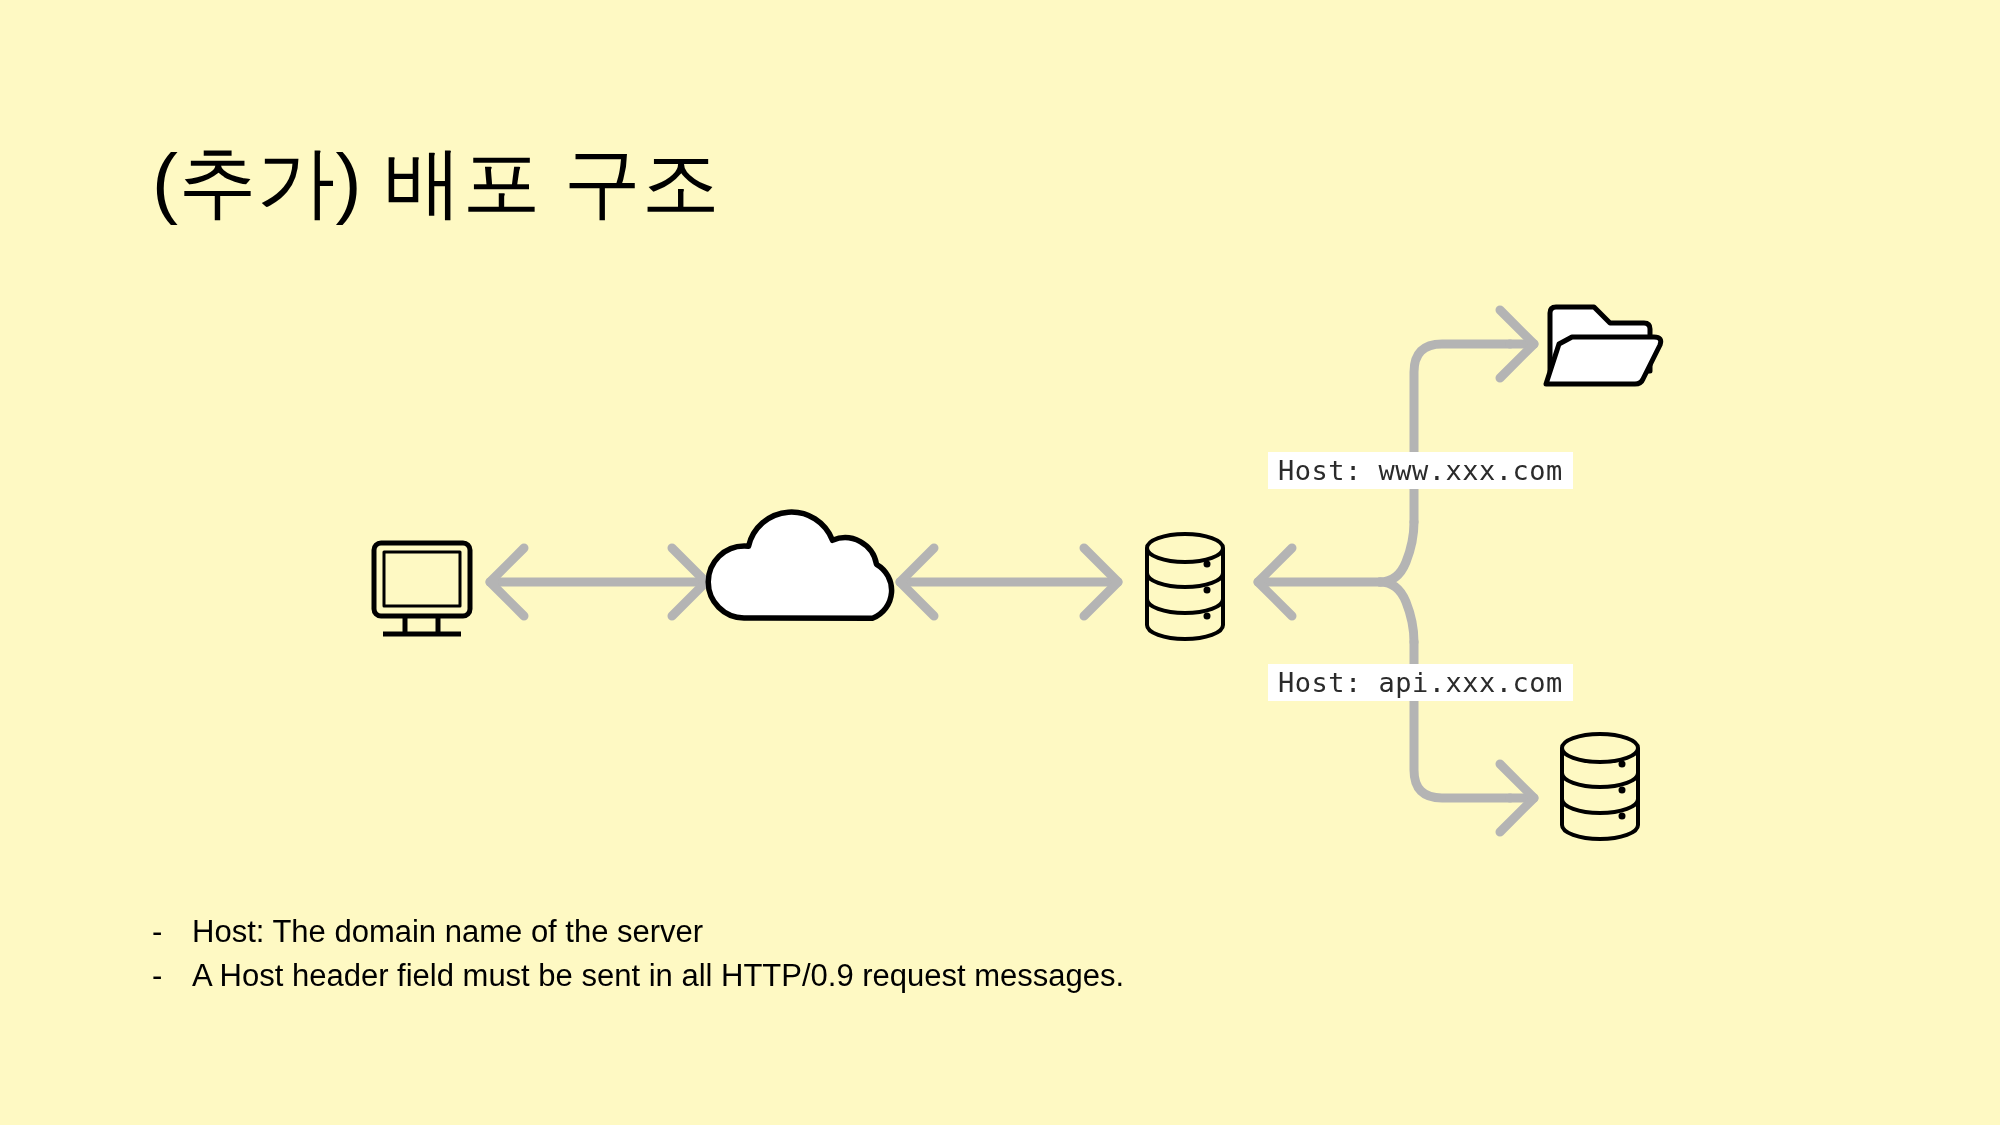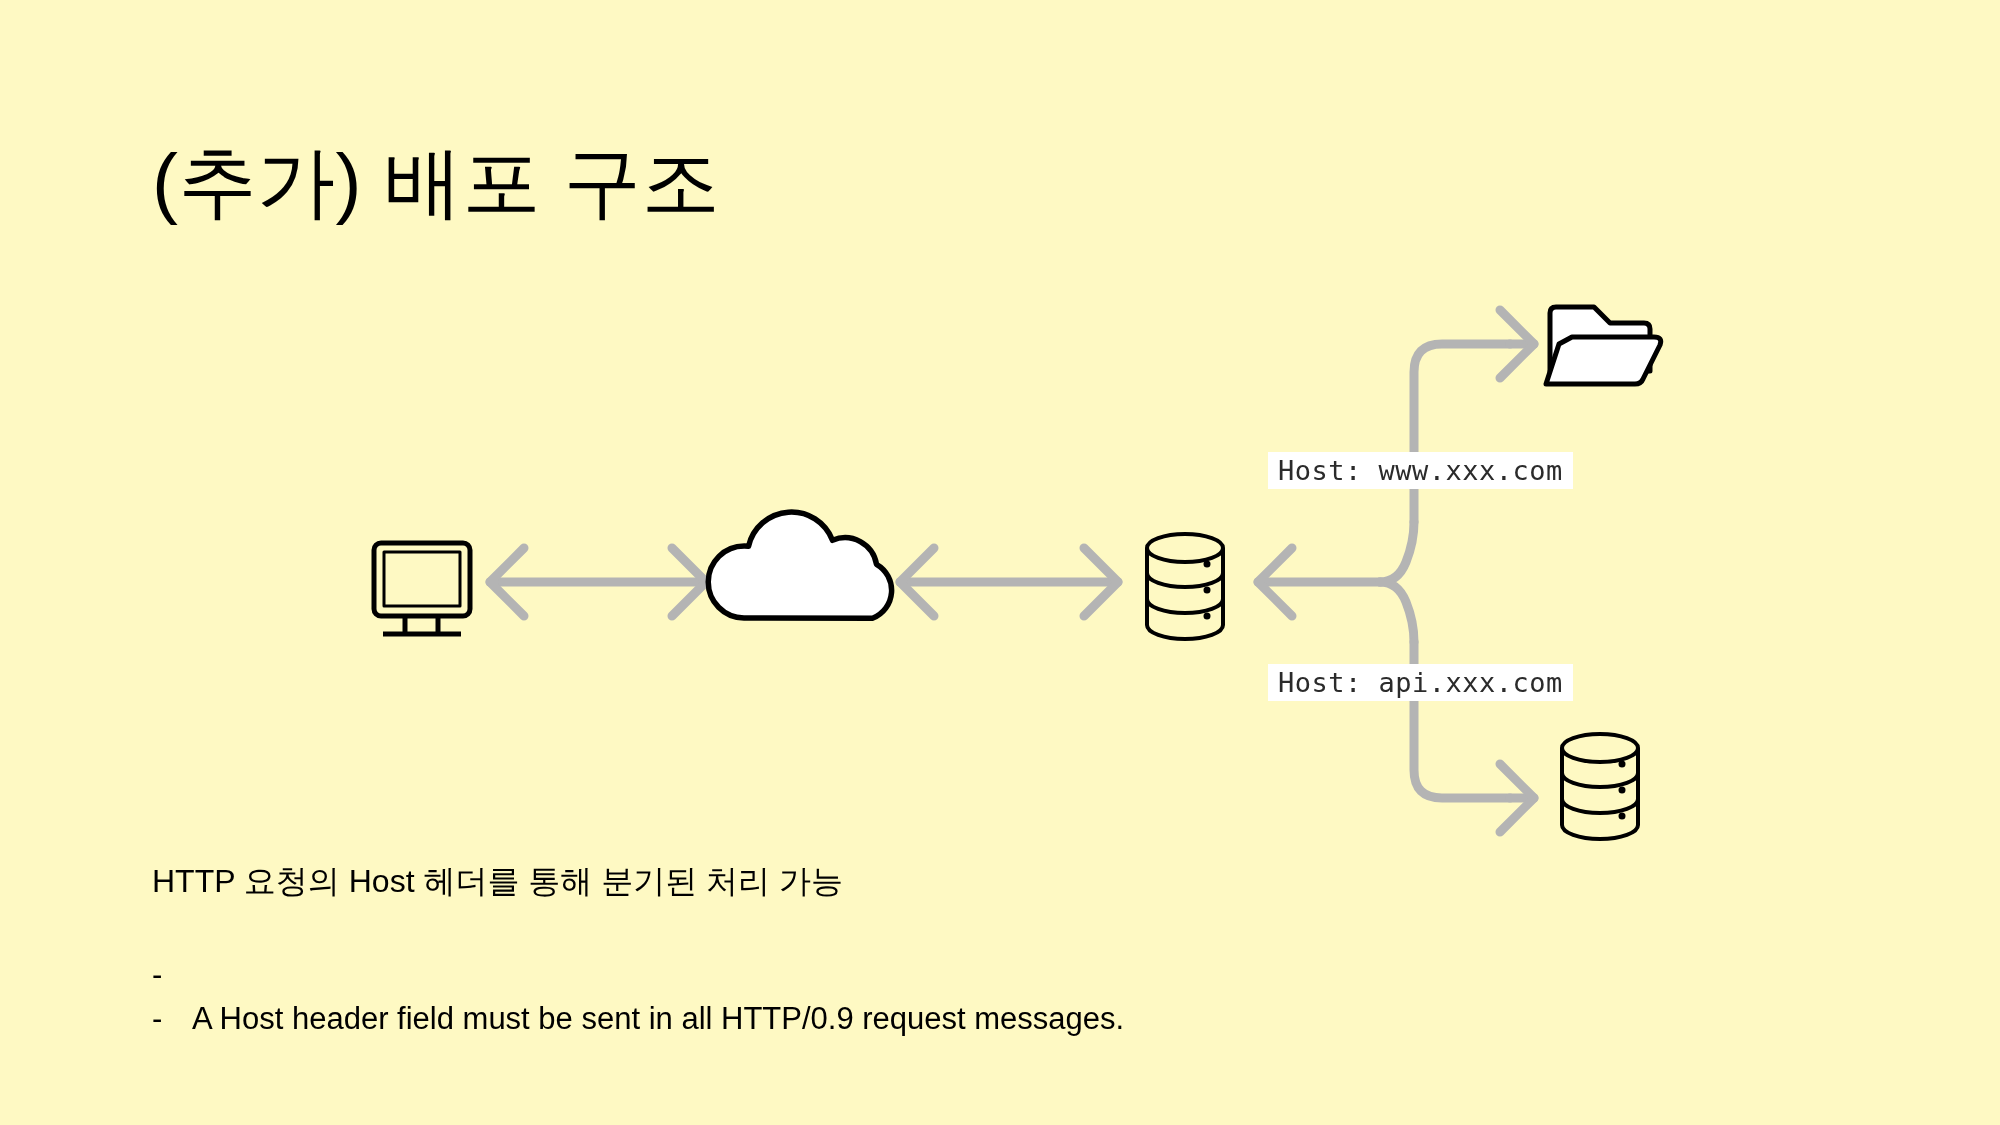--- a/index.html
+++ b/index.html
@@ -197,25 +197,25 @@
         <circle cx="1622" cy="816" r="3.5" fill="#000000" stroke="none"></circle>
       </g>
     </svg>
 
     <div class="host-label" id="host-label-www">Host: www.xxx.com</div>
 
     <div class="host-label" id="host-label-api">Host: api.xxx.com</div>
   </div>
 
   <div id="body-copy">
-    <div id="lead-line">HTTP 요청의 Host 헤더를 통해 분기된 처리 가능</div>
 
     <ul id="bullet-list">
       <li>
         <span class="dash">-</span>
+        <span>Host: The domain name of the server</span>
       </li>
       <li>
         <span class="dash">-</span>
         <span>A Host header field must be sent in all HTTP/0.9 request messages.</span>
       </li>
     </ul>
   </div>
 
 </div>
 

